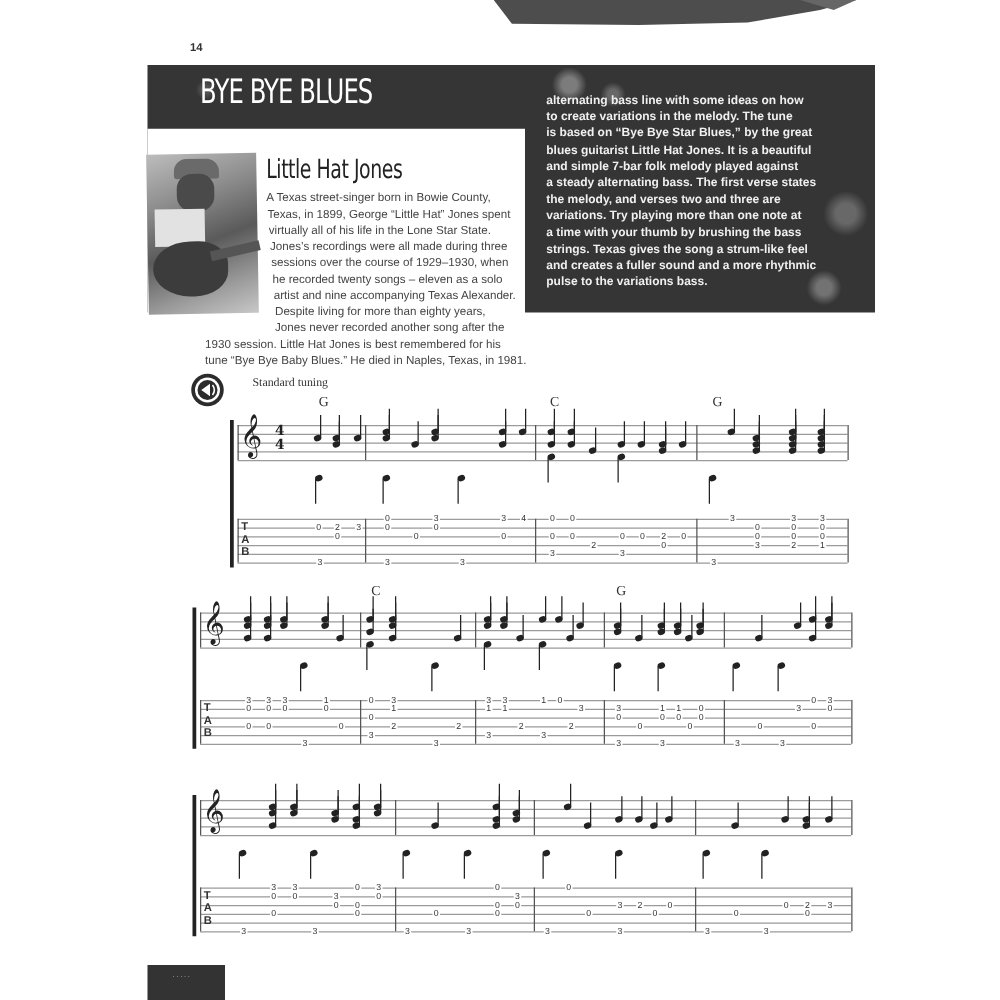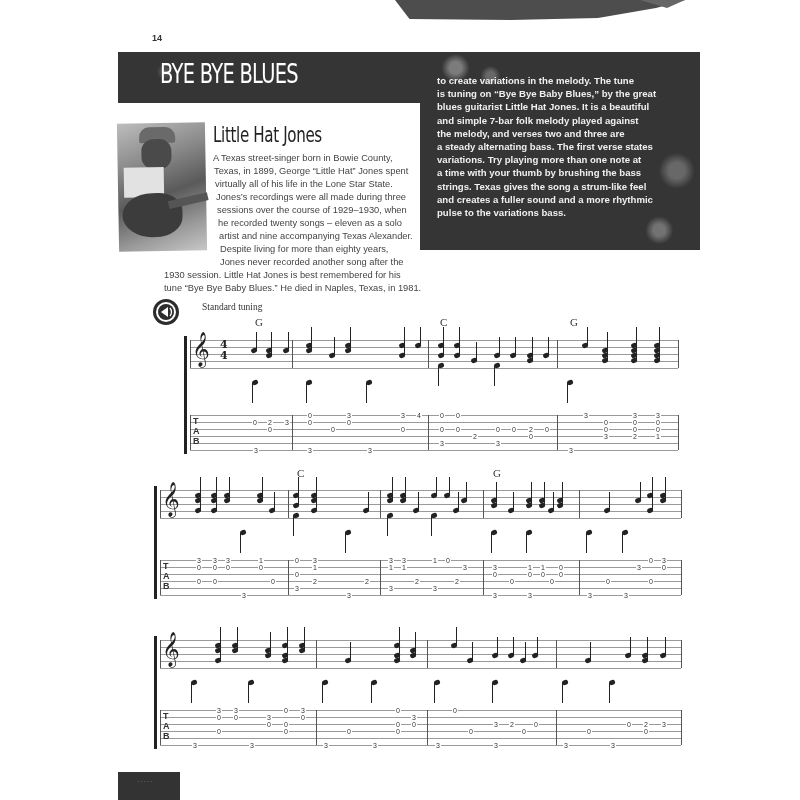--- a/index.html
+++ b/index.html
@@ -50,26 +50,27 @@
 <div class="abs grunge-top"></div>
 <div class="abs grunge-top2"></div>
 
 <div class="abs page-num">14</div>
 
 <div class="abs banner"></div>
 <div class="abs banner-noise"></div>
 <div class="abs title">BYE BYE BLUES</div>
 
 <div class="abs intro">
+  <div>alternating bass line with some ideas on how</div>
   <div>to create variations in the melody. The tune</div>
-  <div>is tuning on “Bye Bye Baby Blues,” by the great</div>
+  <div>is based on “Bye Bye Star Blues,” by the great</div>
   <div>blues guitarist Little Hat Jones. It is a beautiful</div>
   <div>and simple 7-bar folk melody played against</div>
+  <div>a steady alternating bass. The first verse states</div>
   <div>the melody, and verses two and three are</div>
-  <div>a steady alternating bass. The first verse states</div>
   <div>variations. Try playing more than one note at</div>
   <div>a time with your thumb by brushing the bass</div>
   <div>strings. Texas gives the song a strum-like feel</div>
   <div>and creates a fuller sound and a more rhythmic</div>
   <div>pulse to the variations bass.</div>
 </div>
 
 <div class="abs info-box"></div>
 <div class="abs photo">
   <div class="cap"></div>

